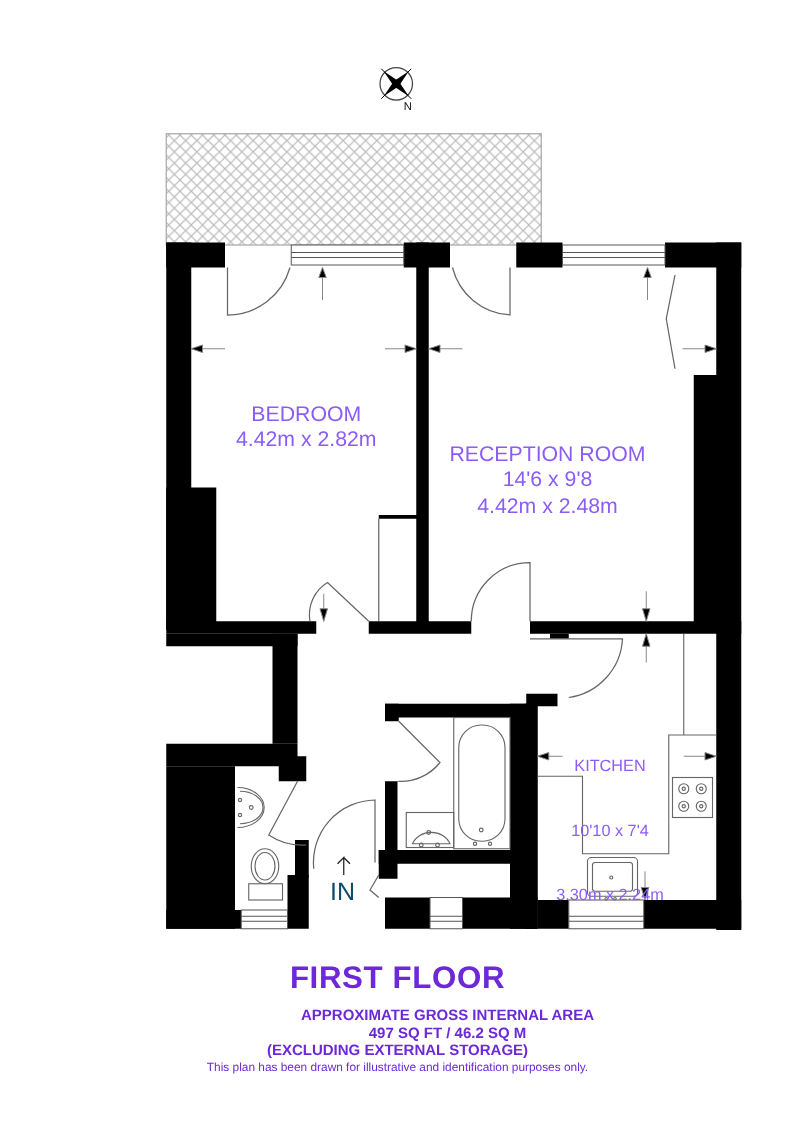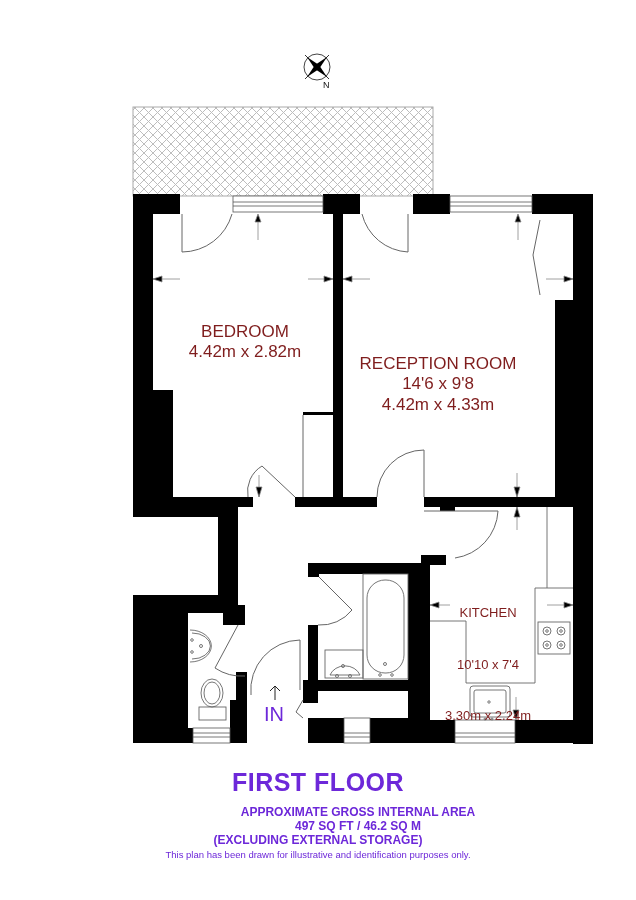--- a/index.html
+++ b/index.html
@@ -1,22 +1,22 @@
 <!DOCTYPE html>
 <html><head>
   <meta charset="utf-8">
   <style>
     html, body { margin: 0; padding: 0; background: #ffffff; }
     body { width: 636px; height: 900px; position: relative; overflow: hidden; font-family: "Liberation Sans", sans-serif; }
     #plan { position: absolute; left: 0; top: 0; }
-    .room-label { position: absolute; text-align: center; color: #7f1d1d; font-family: "Liberation Sans", sans-serif; line-height: 1.2; }
+    .room-label { position: absolute; text-align: center; color: #8b5cf6; font-family: "Liberation Sans", sans-serif; line-height: 1.2; }
     .room-label .name { display: block; }
     .lbl-big { font-size: 17px; }
     .lbl-small { font-size: 13px; margin-top: 36px; }
-    .in-label { position: absolute; font-size: 20px; color: #6d28d9; font-family: "Liberation Sans", sans-serif; }
+    .in-label { position: absolute; font-size: 20px; color: #0c4a6e; font-family: "Liberation Sans", sans-serif; }
     .footer { position: absolute; left: 0; width: 636px; text-align: center; color: #6d28d9; font-family: "Liberation Sans", sans-serif; }
     .floor-title { top: 768px; font-size: 25px; font-weight: bold; letter-spacing: 0.5px; }
     .area-line { font-size: 12px; font-weight: bold; line-height: 14px; }
     .area1 { top: 805px; padding-left: 40px; }
     .area2 { top: 819px; margin-left: 40px; }
     .area3 { top: 833px; }
     .disclaimer { top: 849px; font-size: 9.5px; }
     .compass-n { position: absolute; left: 323px; top: 80px; font-size: 9px; font-family: "Liberation Sans", sans-serif; color: #111; }
   </style>
 </head>
@@ -223,21 +223,21 @@
 <div class="compass-n">N</div>
 
 <div class="room-label" style="left:160px; top:322px; width:170px;">
   <span class="name lbl-big">BEDROOM</span>
   <span class="name lbl-big">4.42m x 2.82m</span>
 </div>
 
 <div class="room-label" style="left:338px; top:322px; width:200px;margin-top:32px;">
   <span class="name lbl-big">RECEPTION ROOM</span>
   <span class="name lbl-big">14'6 x 9'8</span>
-  <span class="name lbl-big">4.42m x 4.33m</span>
+  <span class="name lbl-big">4.42m x 2.48m</span>
 </div>
 
 <div class="room-label" style="left:433px; top:569px; width:110px;">
   <span class="name lbl-small">KITCHEN</span>
   <span class="name lbl-small">10'10 x 7'4</span>
   <span class="name lbl-small">3.30m x 2.24m</span>
 </div>
 
 <div class="in-label" style="left:264px; top:703px;">IN</div>
 

